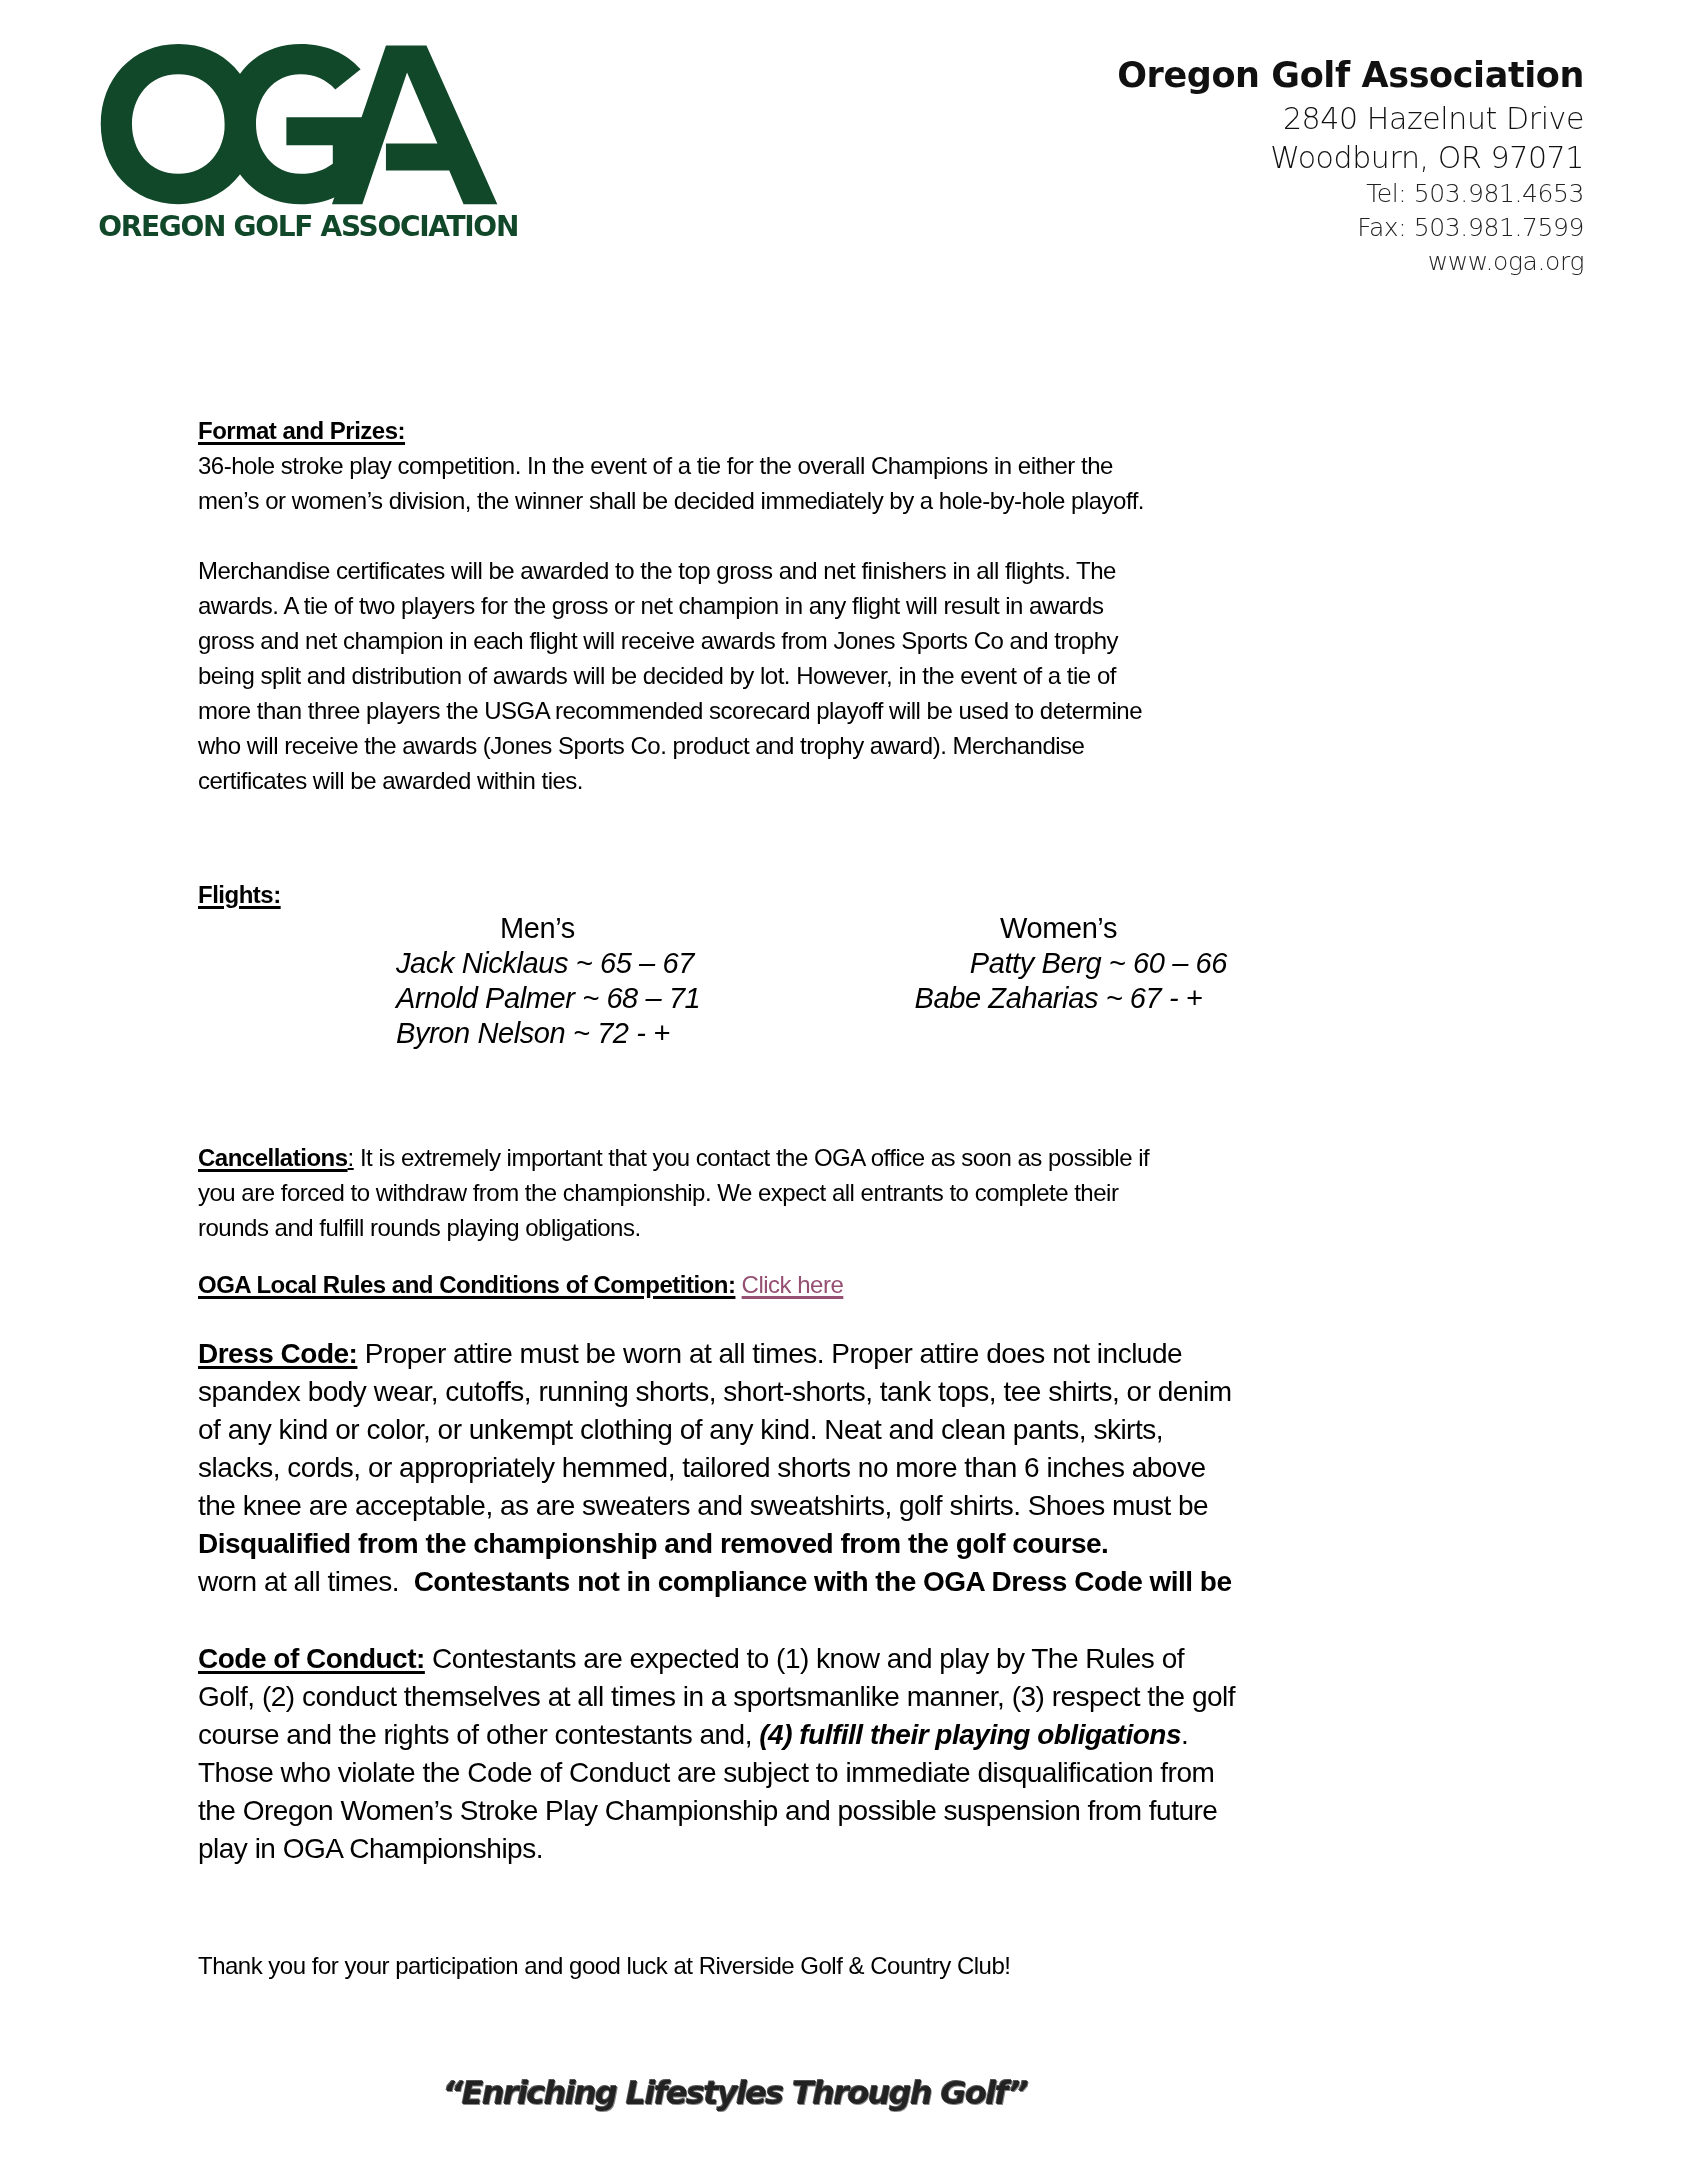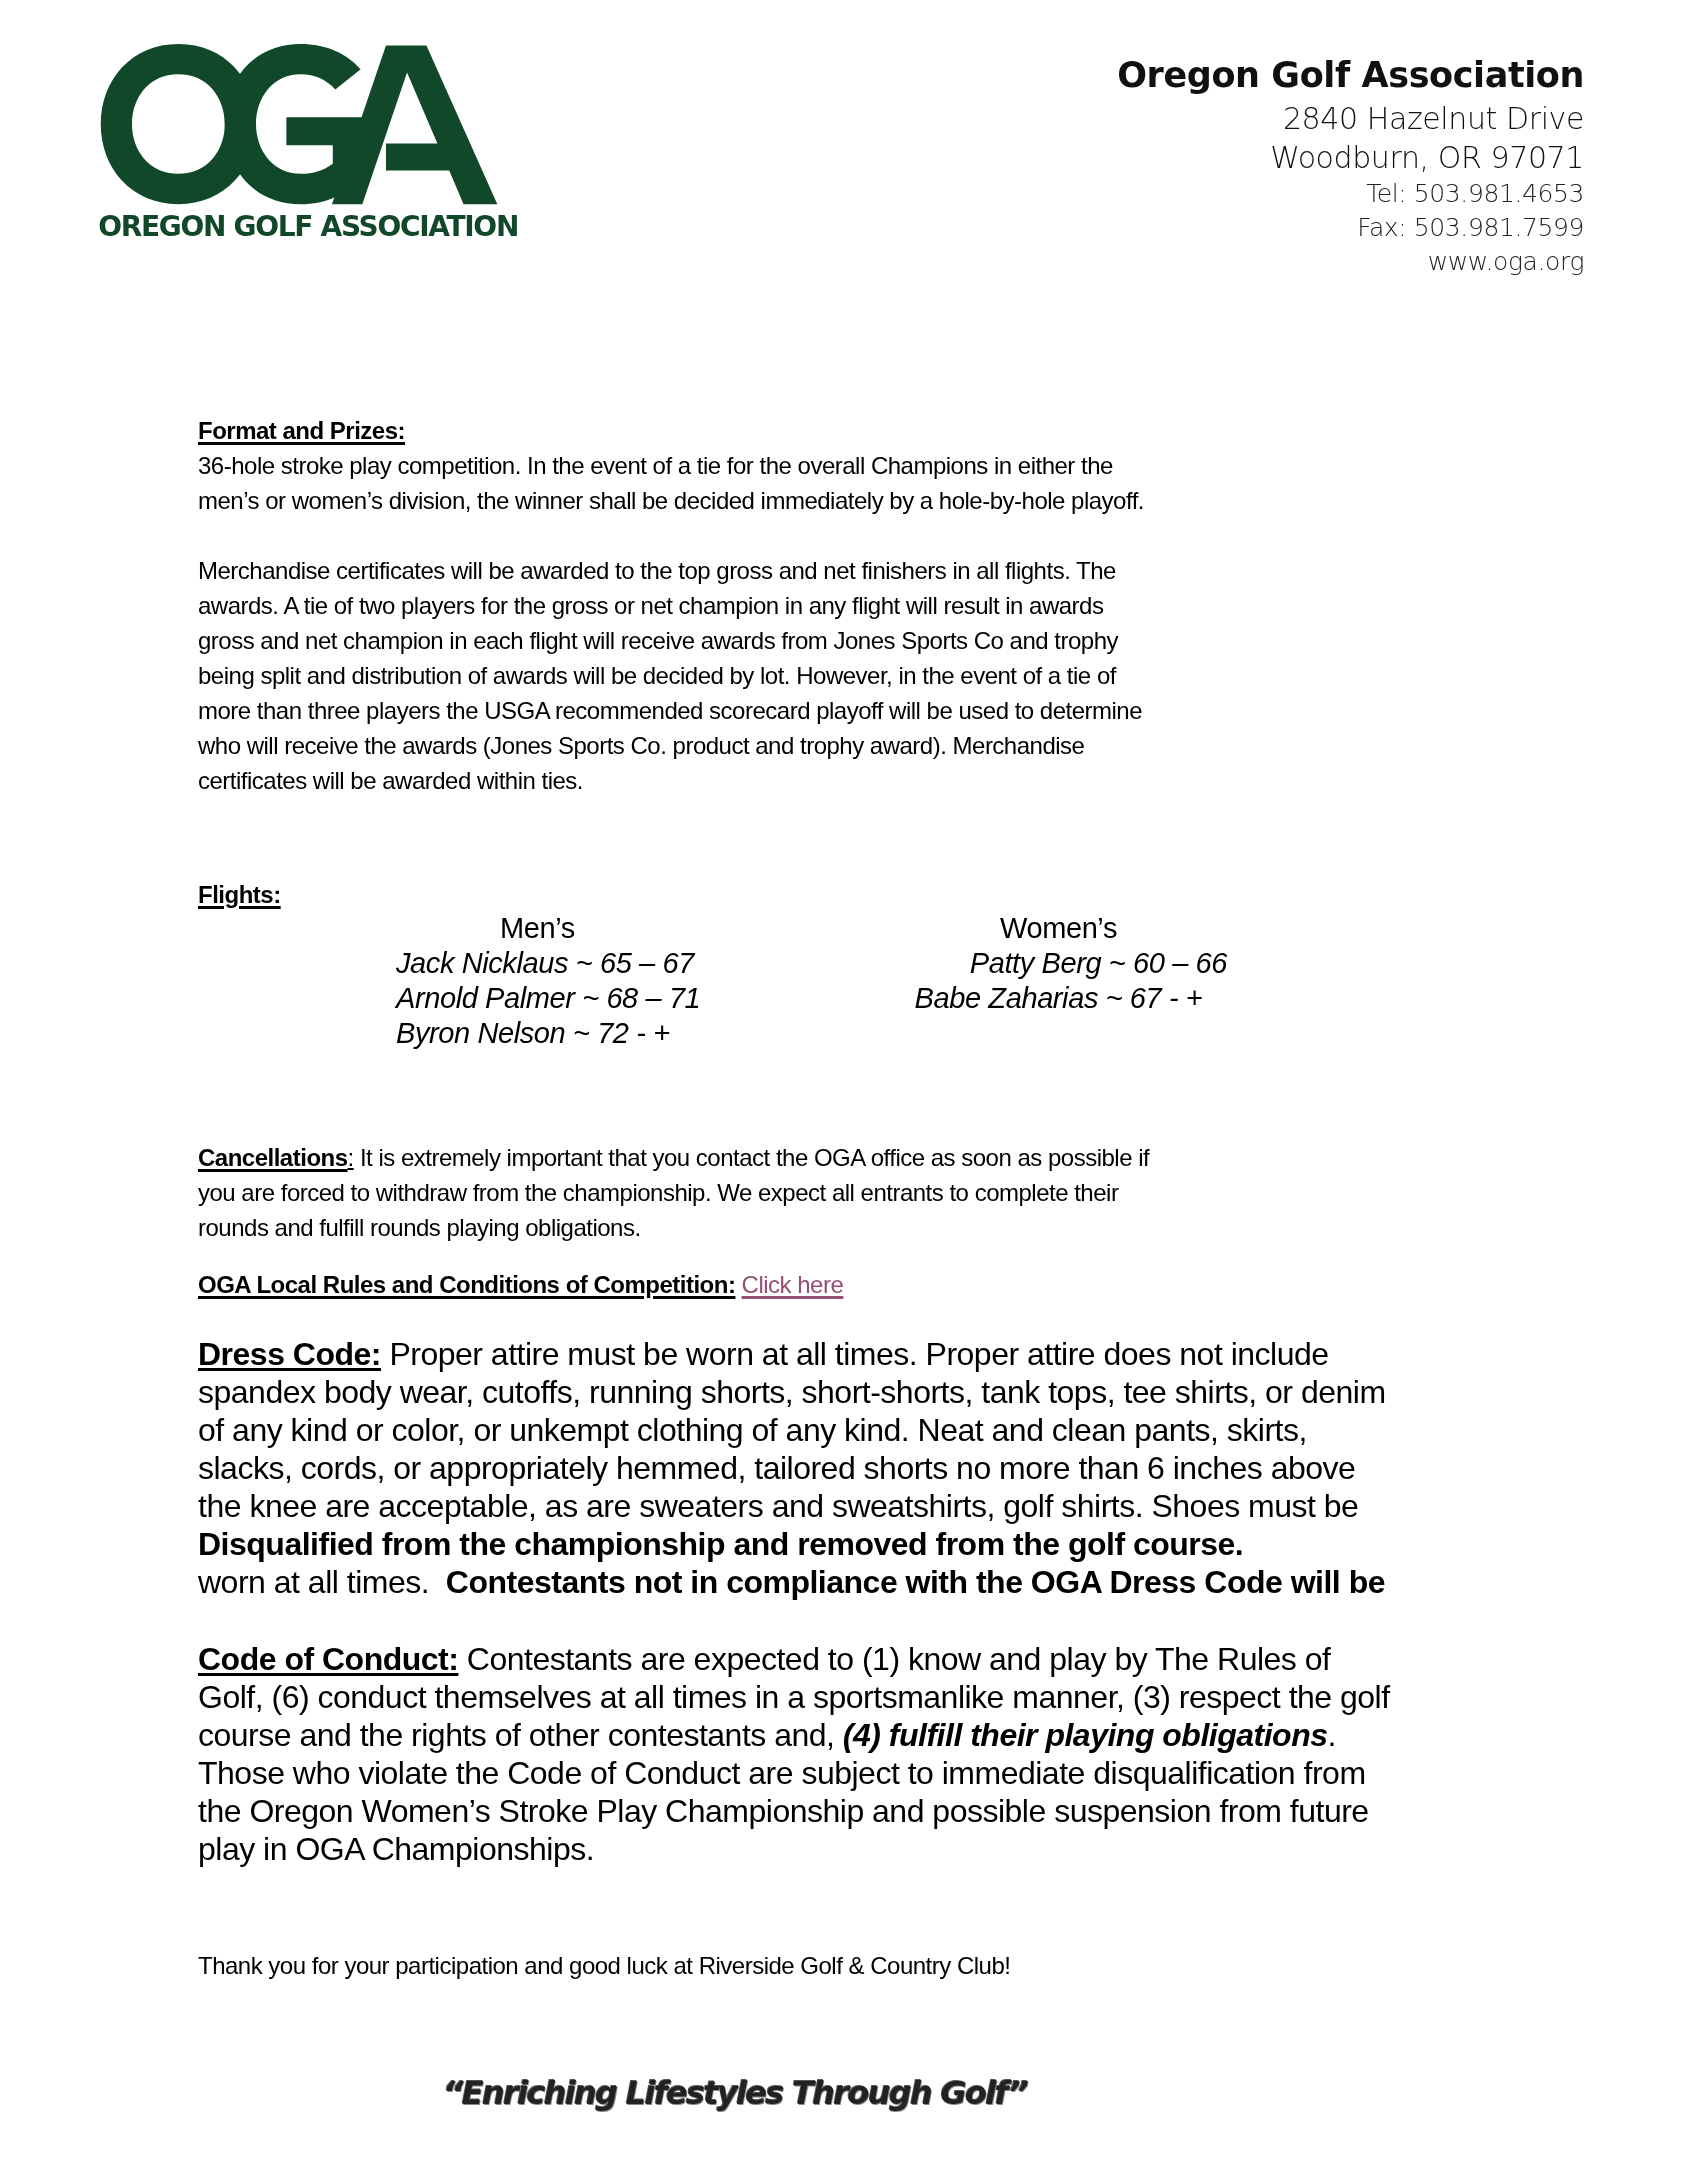--- a/index.html
+++ b/index.html
@@ -28,21 +28,21 @@
     .org-line { font-size: 30px; font-weight: 300; line-height: 39px; letter-spacing: -0.4px; }
     .org-small { font-size: 25px; font-weight: 300; line-height: 34px; color: #222; letter-spacing: -0.4px; }
 
     
     .content { left: 198px; top: 0; width: 1316px; }
     .p-small {
       font-size: 24px; line-height: 35px; letter-spacing: -0.5px;
       white-space: nowrap; margin: 0;
     }
     .p-large {
-      font-size: 32px; line-height: 38px; letter-spacing: -0.5px;
+      font-size: 28px; line-height: 38px; letter-spacing: -0.5px;
       white-space: nowrap; margin: 0;
     }
     .heading { font-weight: bold; text-decoration: underline; text-decoration-thickness: 2.5px; text-underline-offset: 3.4px; }
     .bold { font-weight: bold; }
     .bold-italic { font-weight: bold; font-style: italic; }
     .link {
       color: var(--link); text-decoration: underline; text-decoration-thickness: 2.5px;
       text-underline-offset: 3.4px; cursor: pointer;
     }
     .line { display: block; }
@@ -148,21 +148,21 @@
     <span class="line">slacks, cords, or appropriately hemmed, tailored shorts no more than 6 inches above</span>
     <span class="line">the knee are acceptable, as are sweaters and sweatshirts, golf shirts. Shoes must be</span>
     <span class="line bold">Disqualified from the championship and removed from the golf course.</span>
     <span class="line"><span style="white-space:pre;">worn at all times.  </span><span class="bold">Contestants not in compliance with the OGA Dress Code will be</span></span>
   </p>
 </div>
 
 <div class="abs content" style="top:1640px;">
   <p class="p-large">
     <span class="line"><span class="heading">Code of Conduct:</span><span> Contestants are expected to (1) know and play by The Rules of</span></span>
-    <span class="line">Golf, (6) conduct themselves at all times in a sportsmanlike manner, (3) respect the golf</span>
+    <span class="line">Golf, (2) conduct themselves at all times in a sportsmanlike manner, (3) respect the golf</span>
     <span class="line"><span style="white-space:pre;">course and the rights of other contestants and, </span><span class="bold-italic">(4) fulfill their playing obligations</span><span>.</span></span>
     <span class="line">Those who violate the Code of Conduct are subject to immediate disqualification from</span>
     <span class="line">the Oregon Women’s Stroke Play Championship and possible suspension from future</span>
     <span class="line">play in OGA Championships.</span>
   </p>
 </div>
 
 <div class="abs content" style="top:1948px;">
   <p class="p-small">Thank you for your participation and good luck at Riverside Golf &amp; Country Club!</p>
 </div>

